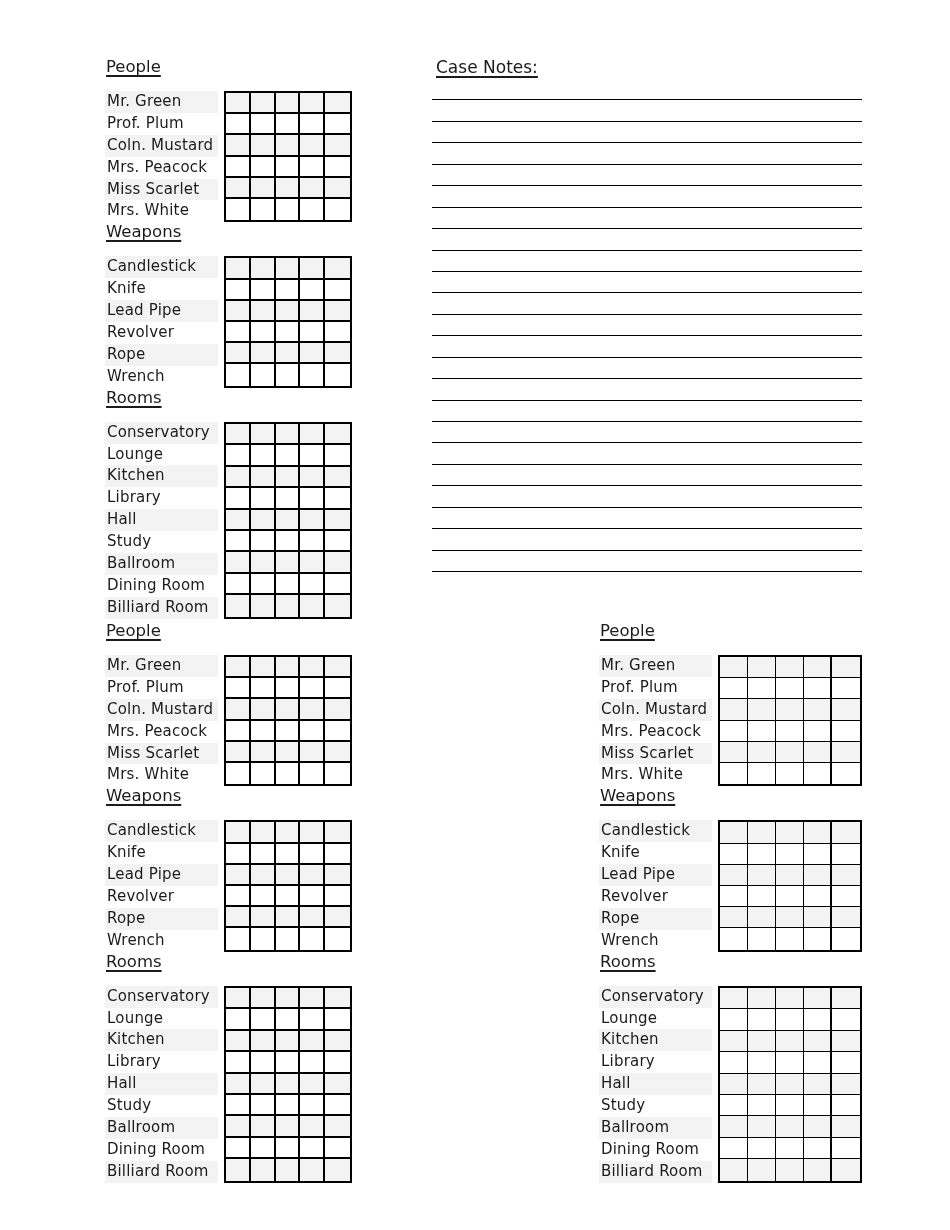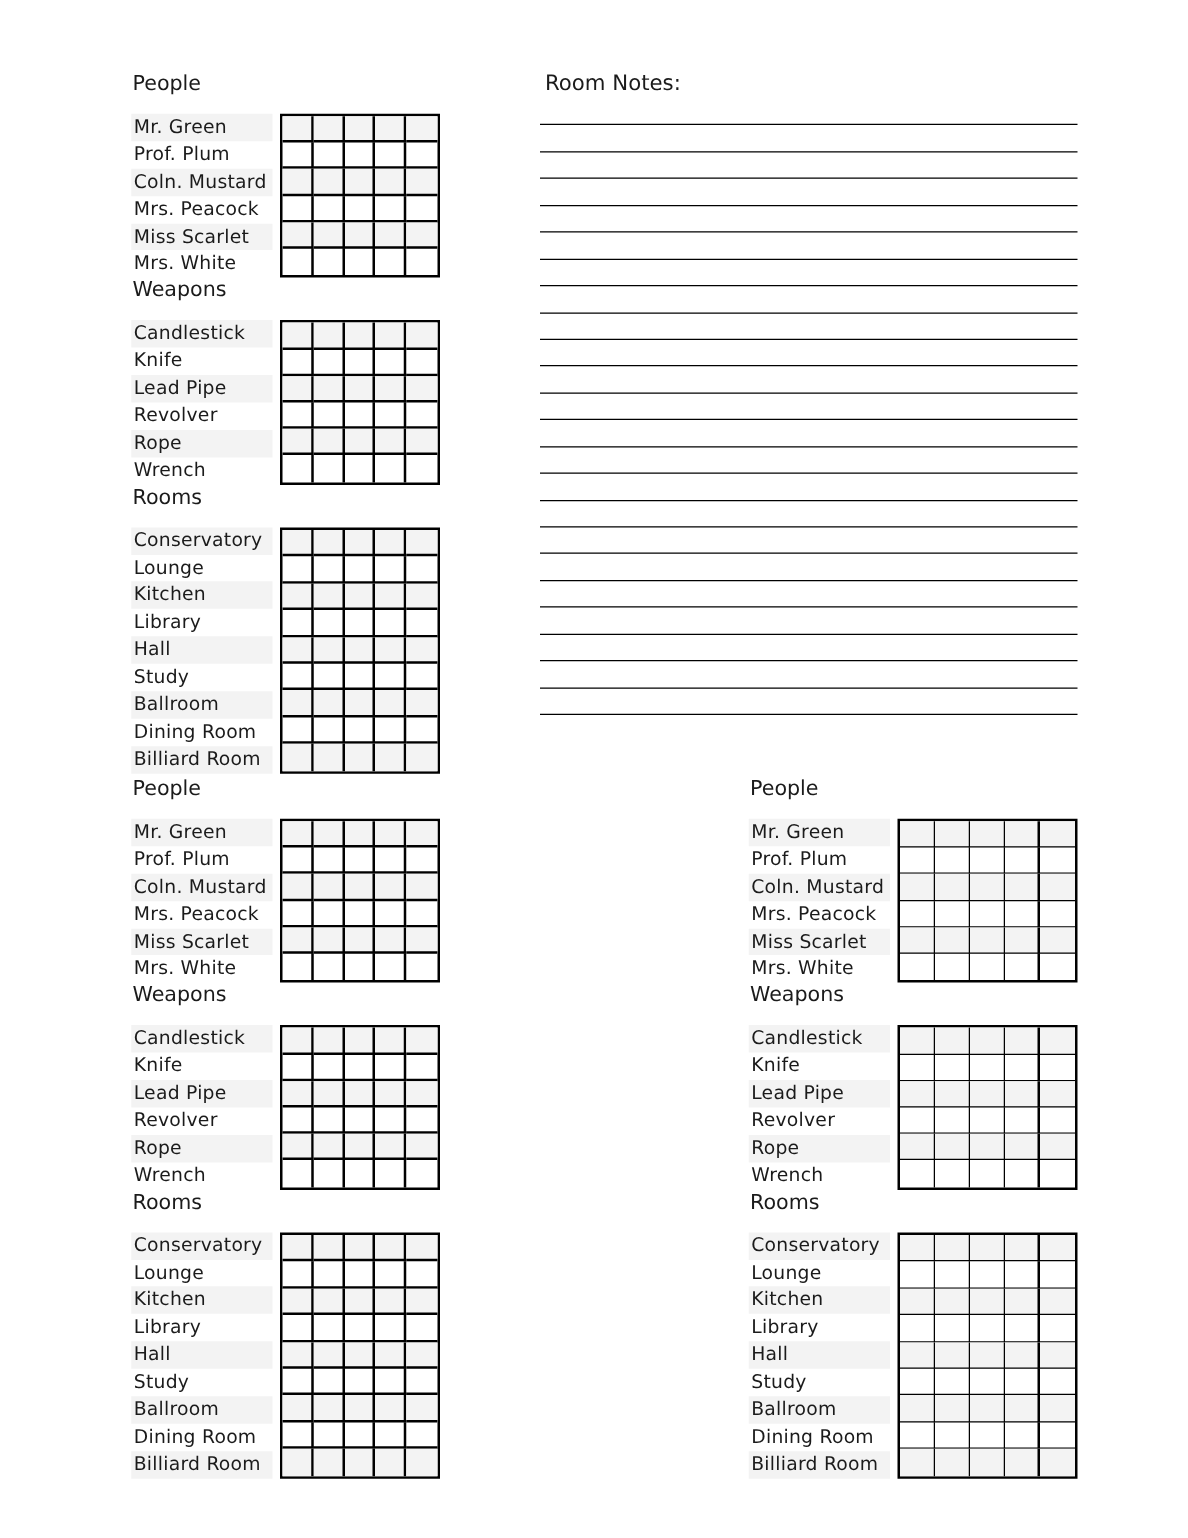--- a/index.html
+++ b/index.html
@@ -17,20 +17,21 @@
   .sheet{position:absolute;width:248px;}
   .sheet-a{left:105px;top:57px;}
   .sheet-b{left:105px;top:621px;}
   .sheet-c{left:599px;top:621px;width:264px;}
 
   .group-heading{
     height:22px;line-height:20px;font-size:16.5px;
     padding-left:1px;white-space:nowrap;
   }
   .u{
+    text-decoration:underline;
     text-decoration-thickness:1.5px;
     text-underline-offset:3px;
     margin-top:46px;
   }
   .group{display:flex;align-items:flex-start;margin-top:12px;}
   .labels{width:113px;margin-right:6px;flex:none;}
   .label-row{
     height:21.9px;line-height:21.9px;font-size:15px;
     letter-spacing:0.2px;padding-left:2px;white-space:nowrap;
     overflow:hidden;
@@ -205,21 +206,21 @@
         <div class="cell stripe lastrow"></div>
         <div class="cell stripe lastrow"></div>
         <div class="cell stripe lastrow"></div>
         <div class="cell stripe lastrow"></div>
         <div class="cell stripe lastcol lastrow"></div>
       </div>
     </div>
   </section>
 
 <section class="notes">
-  <h2 class="notes-heading"><span class="u">Room Notes:</span></h2>
+  <h2 class="notes-heading"><span class="u">Case Notes:</span></h2>
   <div class="note-lines">
       <div class="note-line"></div>
       <div class="note-line"></div>
       <div class="note-line"></div>
       <div class="note-line"></div>
       <div class="note-line"></div>
       <div class="note-line"></div>
       <div class="note-line"></div>
       <div class="note-line"></div>
       <div class="note-line"></div>

